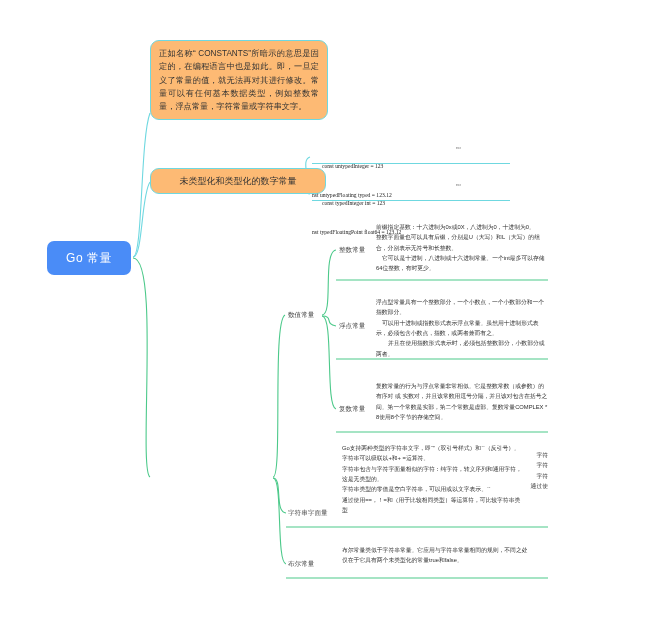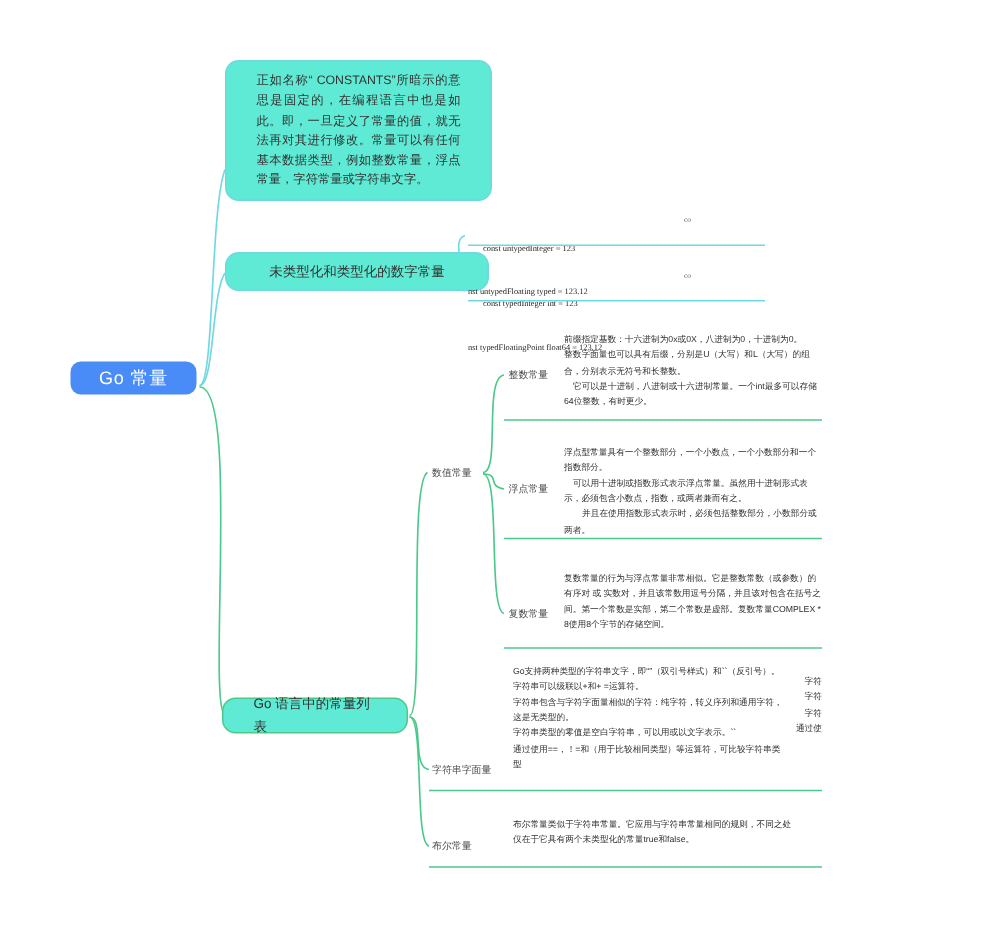--- a/index.html
+++ b/index.html
@@ -8,30 +8,30 @@
     font-family:"Liberation Sans","DejaVu Sans",sans-serif;
     color:#3a3a3a;
   }
   #canvas{position:absolute;left:0;top:0;width:660px;height:619px;}
   svg.links{position:absolute;left:0;top:0;width:660px;height:619px;pointer-events:none;}
 
   .node{position:absolute;box-sizing:border-box;}
 
   
   .root{
-    left:47px;top:241px;width:84px;height:22px;
+    left:47px;top:241px;width:84px;height:34px;
     background:#4a8cf7;border-radius:7px;
     display:flex;align-items:center;justify-content:center;
     color:#ffffff;font-size:12px;letter-spacing:.5px;
   }
 
   
   .box{
-    border:1px solid #6fd8e0;border-radius:9px;background:#5eead4;
-    padding:6px 20px;font-size:8.2px;line-height:1.62;color:#333;
+    border:1px solid #6fd8e0;border-radius:9px;background:#fdba74;
+    padding:6px 8px;font-size:8.2px;line-height:1.62;color:#333;
   }
   .box-green{border-color:#4cc98a;}
 
   .topbox{left:150px;top:40px;width:178px;}
   .topbox p{margin:0;text-align:justify;}
 
   .untyped{
     left:150px;top:168px;width:176px;height:26px;
     display:flex;align-items:center;justify-content:center;
     font-size:9px;
@@ -120,23 +120,20 @@
   <div class="cotag" style="left:456px;top:145px;">co</div>
   <div class="rule" style="left:312px;top:163px;width:198px;"></div>
 
   <div class="code" style="left:312px;top:180px;">
     <span class="ln indent">const typedInteger int = 123</span>
     <span class="ln">nst typedFloatingPoint float64 = 123.12</span>
   </div>
   <div class="cotag" style="left:456px;top:182px;">co</div>
   <div class="rule" style="left:312px;top:200px;width:198px;"></div>
 
-  <div class="node box box-green listnode">
-    <span>Go 语言中的常量列表</span>
-  </div>
 
   <div class="blabel" style="left:288px;top:311px;">数值常量</div>
   <div class="blabel" style="left:288px;top:509px;">字符串字面量</div>
   <div class="blabel" style="left:288px;top:560px;">布尔常量</div>
 
   <div class="blabel" style="left:339px;top:246px;">整数常量</div>
   <div class="blabel" style="left:339px;top:322px;">浮点常量</div>
   <div class="blabel" style="left:339px;top:405px;">复数常量</div>
 
   <div class="leaf" style="left:376px;top:222px;width:172px;">

